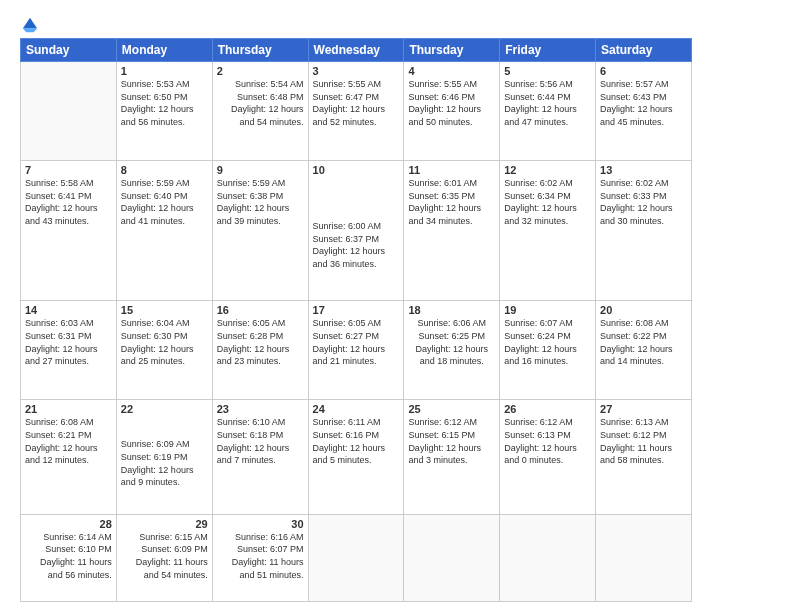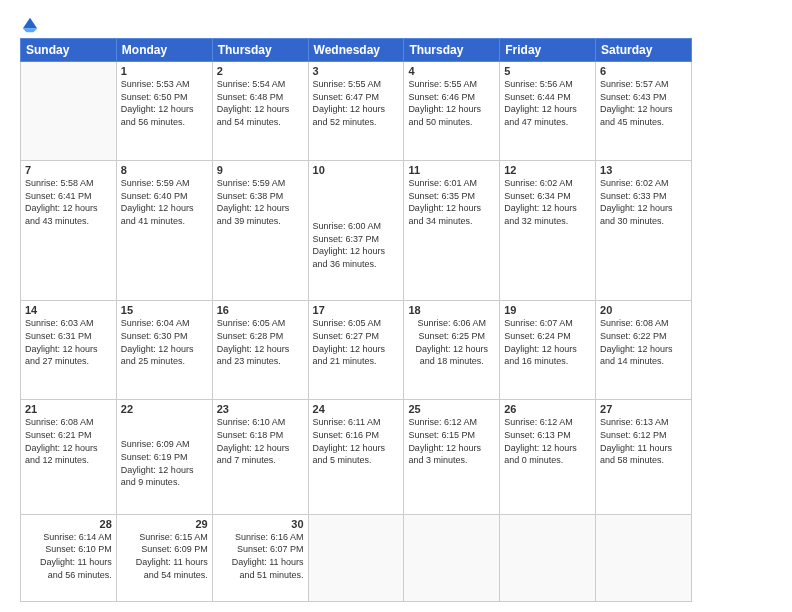--- a/index.html
+++ b/index.html
@@ -142,21 +142,21 @@
           <td class="empty"></td>
           <td>
             <span class="day-number">1</span>
             <div class="day-info" style="white-space: pre-line;">Sunrise: 5:53 AM
 Sunset: 6:50 PM
 Daylight: 12 hours
 and 56 minutes.</div>
           </td>
           <td>
             <span class="day-number">2</span>
-            <div class="day-info" style="white-space: pre-line;">Sunrise: 5:54 AM
+            <div class="day-info" style="white-space: pre-line; text-align: right;">Sunrise: 5:54 AM
 Sunset: 6:48 PM
 Daylight: 12 hours
 and 54 minutes.</div>
           </td>
           <td>
             <span class="day-number">3</span>
             <div class="day-info" style="white-space: pre-line;">Sunrise: 5:55 AM
 Sunset: 6:47 PM
 Daylight: 12 hours
 and 52 minutes.</div>

